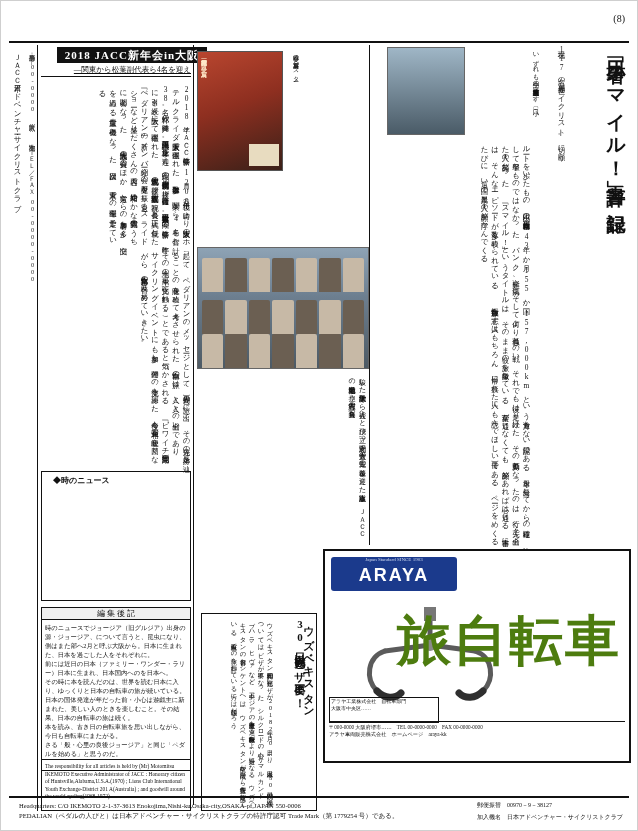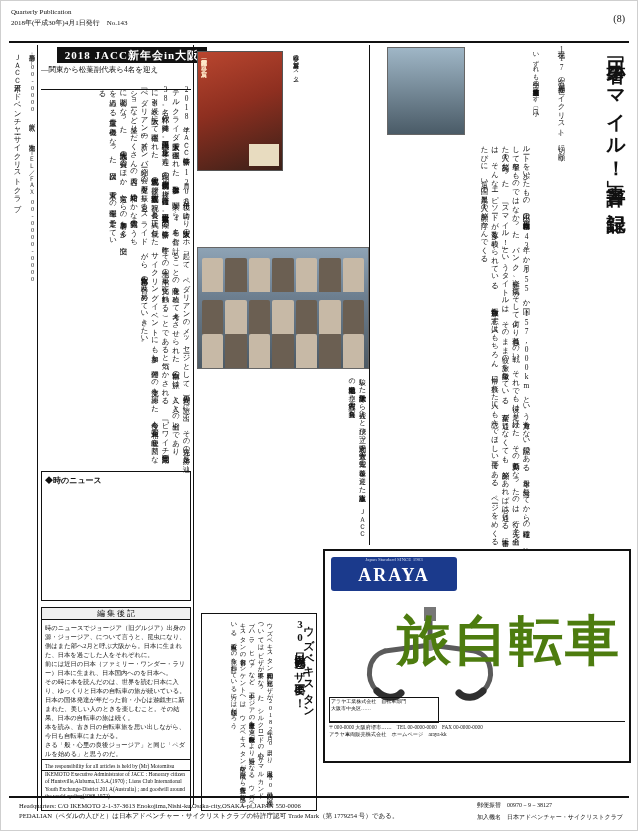--- a/index.html
+++ b/index.html
@@ -61,21 +61,21 @@
     text-align:justify;
   }
   
   .art-title{
     position:absolute;left:56px;top:46px;width:150px;height:16px;
     background:#111;color:#fff;font-size:11px;font-weight:bold;
     letter-spacing:1px;text-align:center;line-height:16px;
   }
   .art-sub{
     position:absolute;left:40px;top:64px;width:150px;font-size:7.5px;
-    text-align:left;border-bottom:1px solid #111;padding-bottom:14px;
+    text-align:right;border-bottom:1px solid #111;padding-bottom:1px;text-decoration:underline;
   }
   
   .spine{
     position:absolute;left:10px;top:48px;height:400px;
     font-size:7.5px;line-height:12px;
   }
   .spine2{
     position:absolute;left:26px;top:48px;height:260px;
     font-size:6.5px;line-height:10px;color:#333;
   }
@@ -100,21 +100,21 @@
   .photo-right-top{
     position:absolute;left:386px;top:46px;width:76px;height:86px;
     border:1px solid #666;background:linear-gradient(#9fb6c6,#4a5b67);
   }
   
   .newsbox{
     position:absolute;left:40px;top:470px;width:150px;height:130px;
     border:1px solid #111;font-size:7px;line-height:11px;padding:3px;
     box-sizing:border-box;
   }
-  .newsbox h4{margin:0 0 2px 0;font-size:8px;}
+  .newsbox h4{margin:0 0 2px 8px;font-size:8px;}
   .newsbox ul{margin:0;padding-left:10px;}
   .newsbox li{margin-bottom:1px;}
   
   .editbox{
     position:absolute;left:40px;top:606px;width:150px;height:164px;
     border:1px solid #111;font-size:6.3px;line-height:9px;padding:3px;
     box-sizing:border-box;
   }
   .editbox .hd{
     text-align:center;font-size:8px;border-bottom:1px solid #111;
@@ -141,21 +141,21 @@
     border:2px solid #111;background:#fff;box-sizing:border-box;
     overflow:hidden;
   }
   .araya-logo{
     position:absolute;left:6px;top:6px;width:126px;height:34px;
     background:#1b3a8c;color:#fff;border-radius:3px;
   }
   .araya-logo .t{
     position:absolute;left:0;right:0;top:8px;text-align:center;
     font-size:18px;font-weight:bold;letter-spacing:2px;
-    font-family:Liberation Serif, serif;
+    font-family:Liberation Sans, sans-serif;
   }
   .araya-logo .sm{
     position:absolute;left:0;right:0;top:0;text-align:center;font-size:5px;
     color:#cdd8f0;
   }
   .araya-big{
     position:absolute;right:8px;top:54px;font-size:54px;font-weight:bold;
     letter-spacing:2px;color:#4d7c0f;
   }
   .handlebar{
@@ -182,24 +182,20 @@
   .rule-v{
     position:absolute;width:1px;background:#111;
   }
 </style>
 </head>
 <body>
 
 <div class="page">
 
   <div class="masthead">
-    <div class="mast-left">
-      <div>Quarterly Publication</div>
-      <div>2018年(平成30年)4月1日発行　No.143</div>
-    </div>
     <div class="mast-page">(8)</div>
   </div>
 
   <div class="v spine">ＪＡＣＣ日本アドベンチャー・サイクリストクラブ</div>
   <div class="v spine2">事務局：〒000-0000 大阪府……　池本完次　ＴＥＬ／ＦＡＸ 00-0000-0000</div>
 
   <div class="right-rail">
     <div class="v big-head">小口著「スマイル！」書評と記録</div>
     <div class="v right-small">現在117名の世界一周サイクリスト。切に願う。</div>
   </div>

